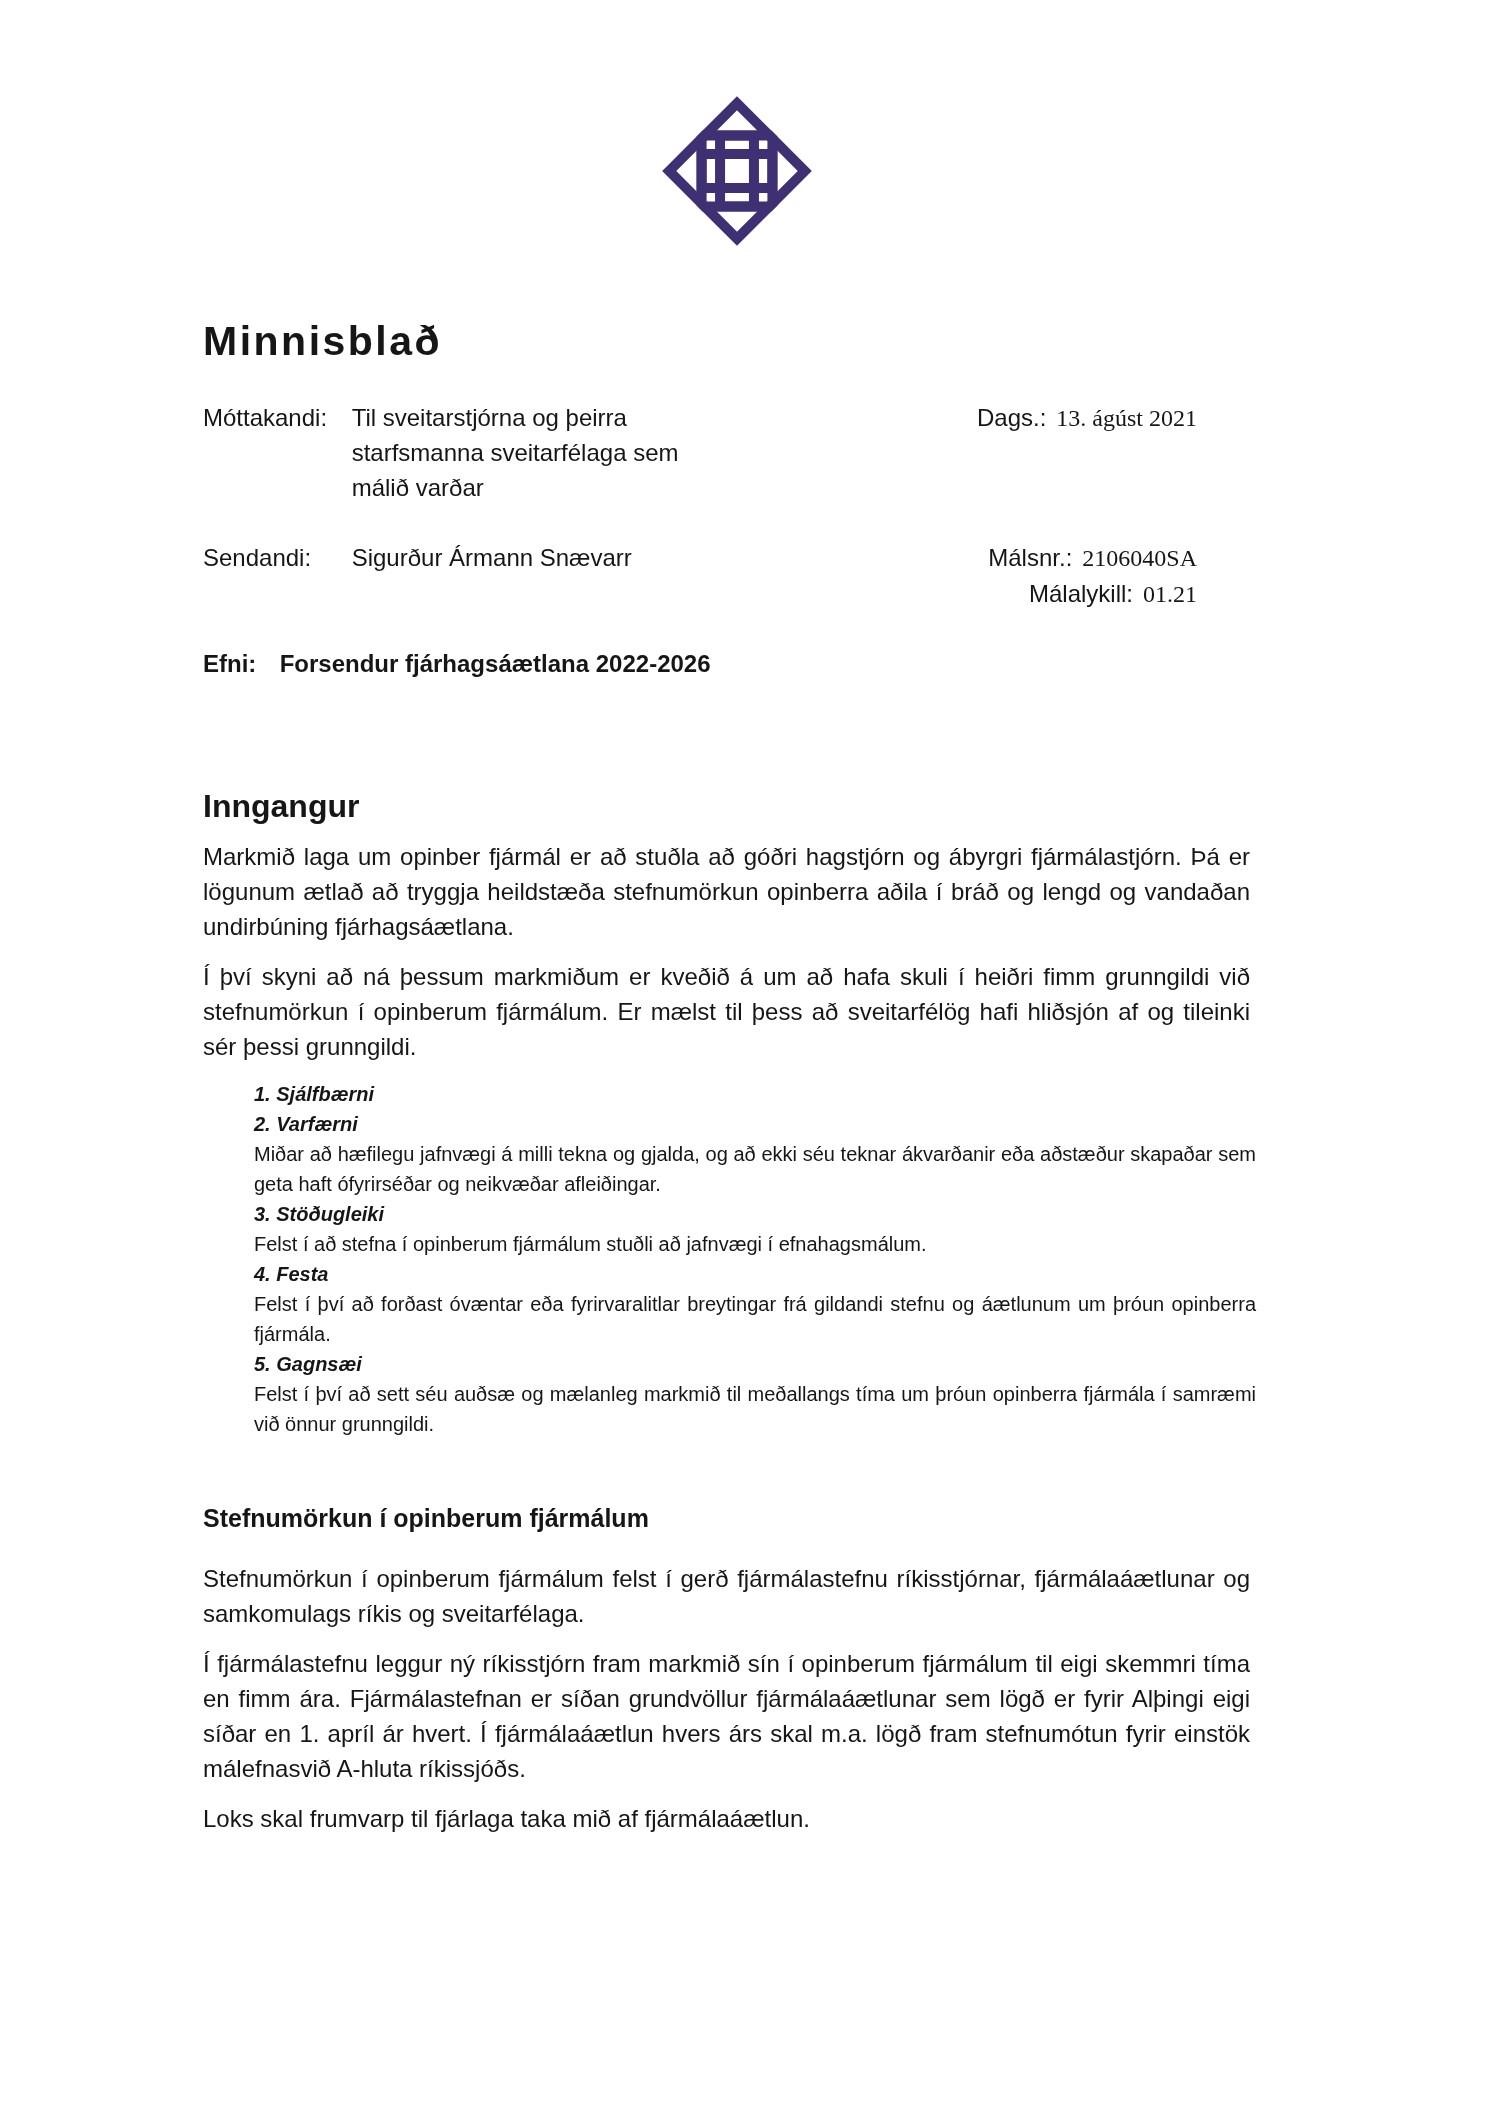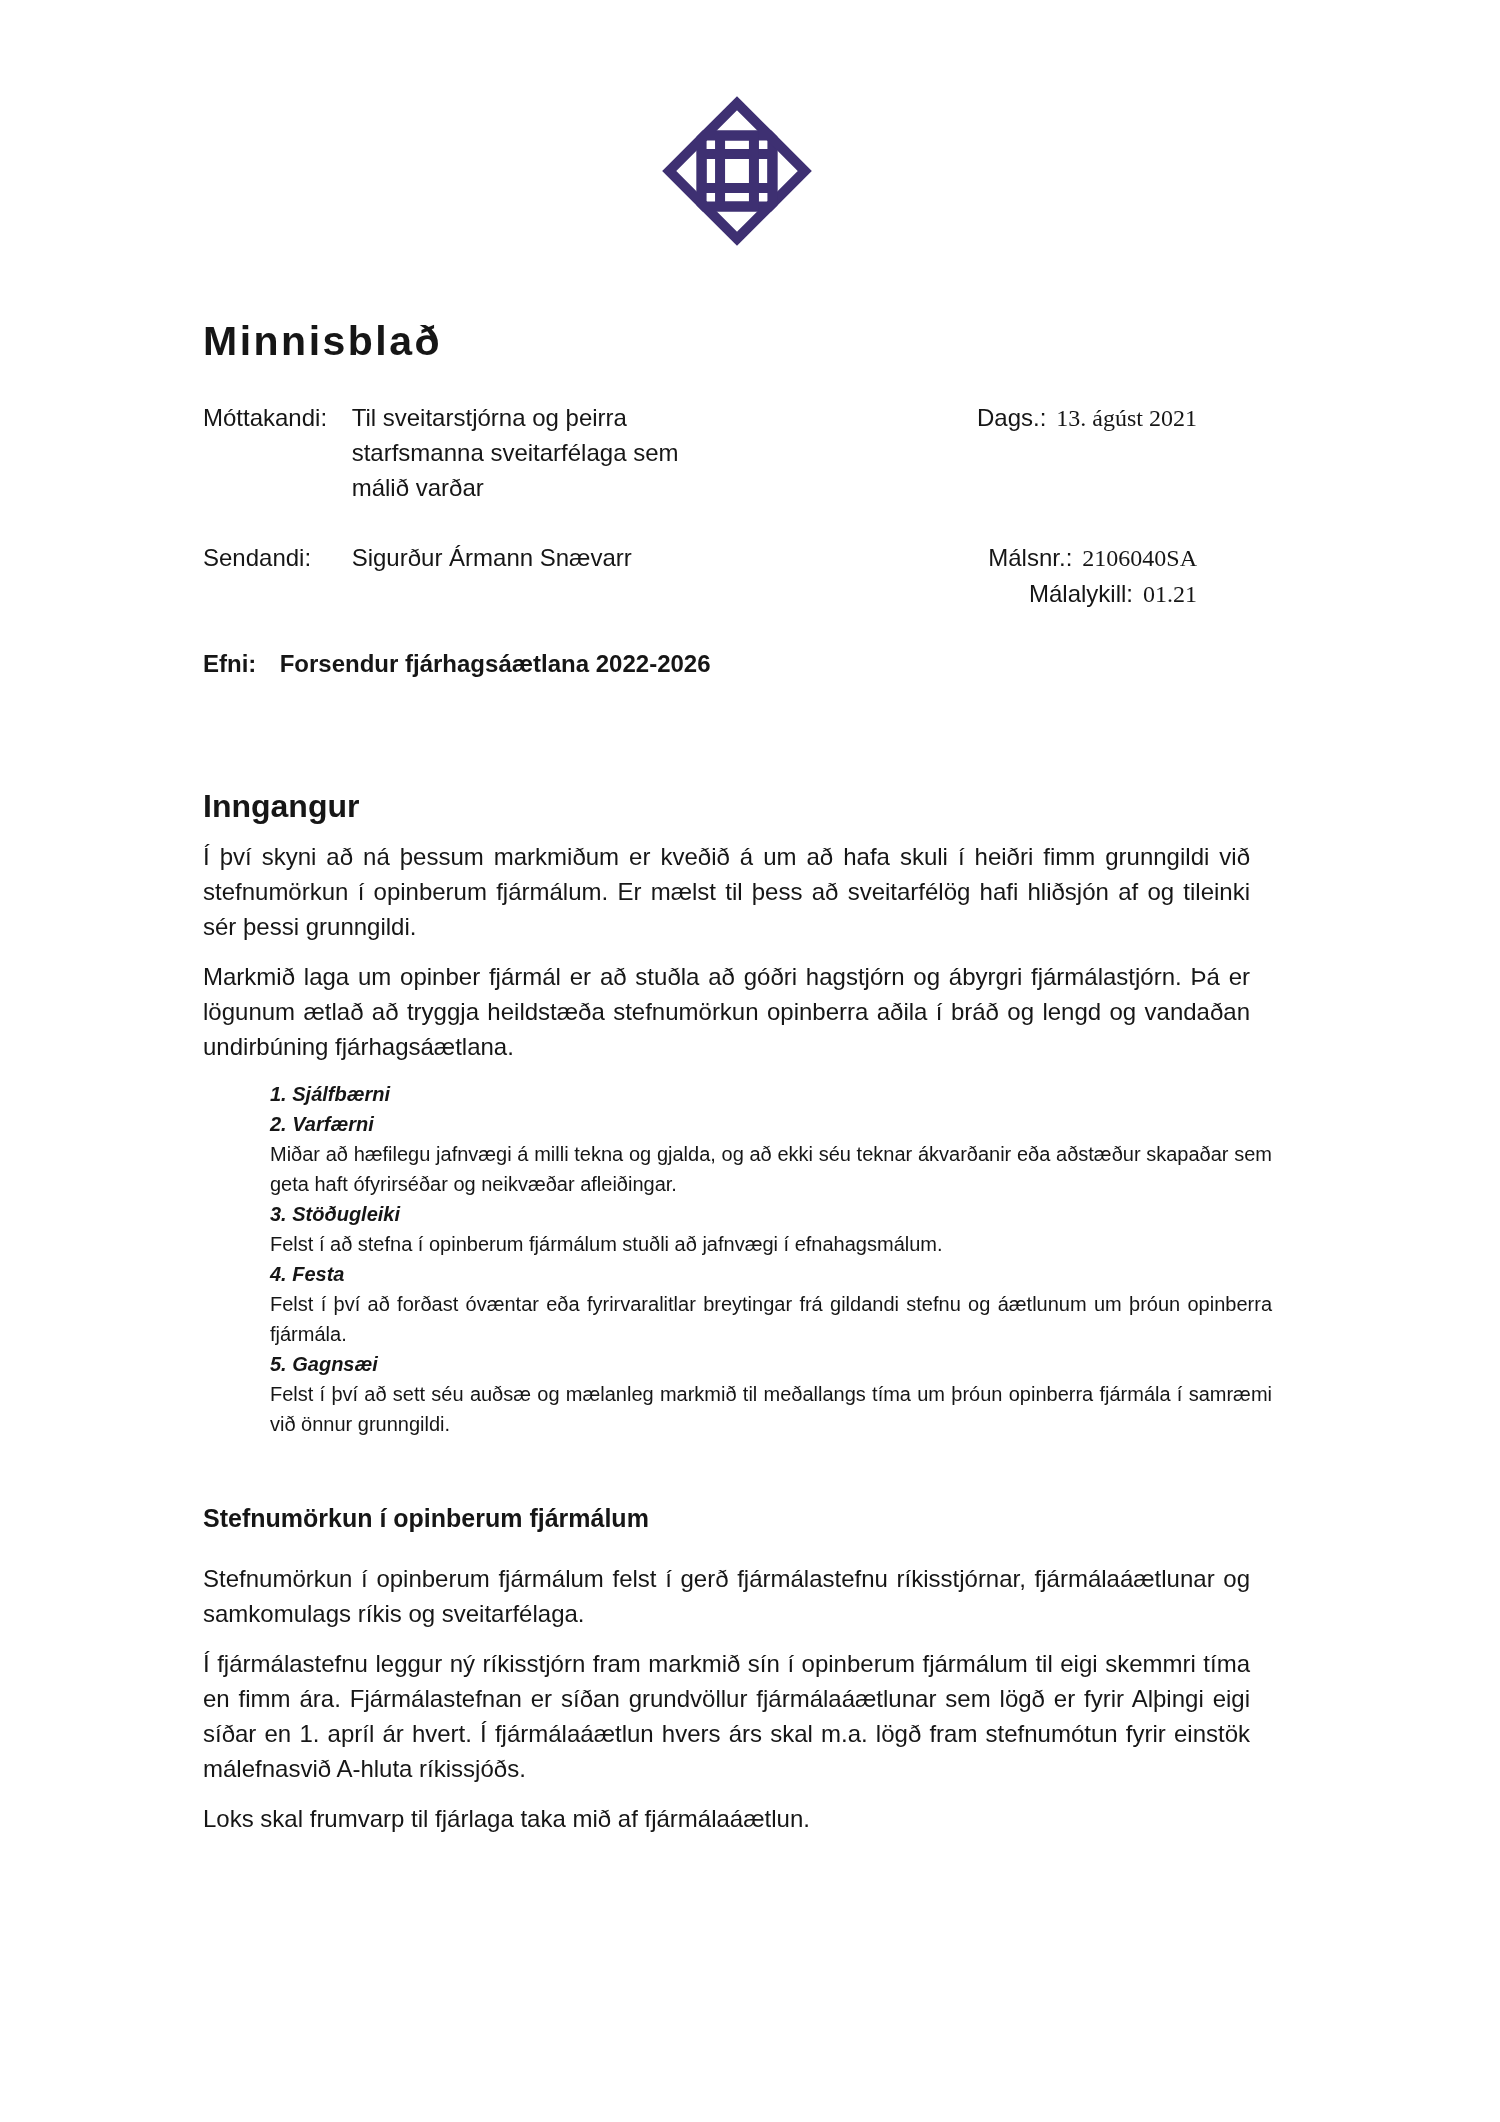--- a/index.html
+++ b/index.html
@@ -75,21 +75,21 @@
     font-size: 25px;
     font-weight: bold;
     line-height: 30px;
     margin: 64px 0 28px 0;
   }
   p.para {
     margin: 0 0 15px 0;
     text-align: justify;
   }
   .principles {
-    margin: 5px 0 0 67px;
+    margin: 5px 0 0 51px;
     width: 1002px;
     font-size: 20px;
     line-height: 30px;
   }
   .principle-term { font-weight: bold; font-style: italic; }
   .principle-desc { text-align: justify; margin: 0; }
 </style>
 </head>
 <body>
 
@@ -139,22 +139,22 @@
 
   <div class="subject">
     <span class="subject-label">Efni:</span>
     <span>Forsendur fjárhagsáætlana 2022-2026</span>
   </div>
 
   <div class="body">
 
     <div class="h1">Inngangur</div>
 
+    <p class="para">Markmið laga um opinber fjármál er að stuðla að góðri hagstjórn og ábyrgri fjármálastjórn. Þá er lögunum ætlað að tryggja heildstæða stefnumörkun opinberra aðila í bráð og lengd og vandaðan undirbúning fjárhagsáætlana.</p>
     <p class="para">Í því skyni að ná þessum markmiðum er kveðið á um að hafa skuli í heiðri fimm grunngildi við stefnumörkun í opinberum fjármálum. Er mælst til þess að sveitarfélög hafi hliðsjón af og tileinki sér þessi grunngildi.</p>
-    <p class="para">Markmið laga um opinber fjármál er að stuðla að góðri hagstjórn og ábyrgri fjármálastjórn. Þá er lögunum ætlað að tryggja heildstæða stefnumörkun opinberra aðila í bráð og lengd og vandaðan undirbúning fjárhagsáætlana.</p>
 
     <div class="principles">
       <div>
         <div class="principle-term">1. Sjálfbærni</div>
       </div>
       <div>
         <div class="principle-term">2. Varfærni</div>
         <p class="principle-desc">Miðar að hæfilegu jafnvægi á milli tekna og gjalda, og að ekki séu teknar ákvarðanir eða aðstæður skapaðar sem geta haft ófyrirséðar og neikvæðar afleiðingar.</p>
       </div>
       <div>

